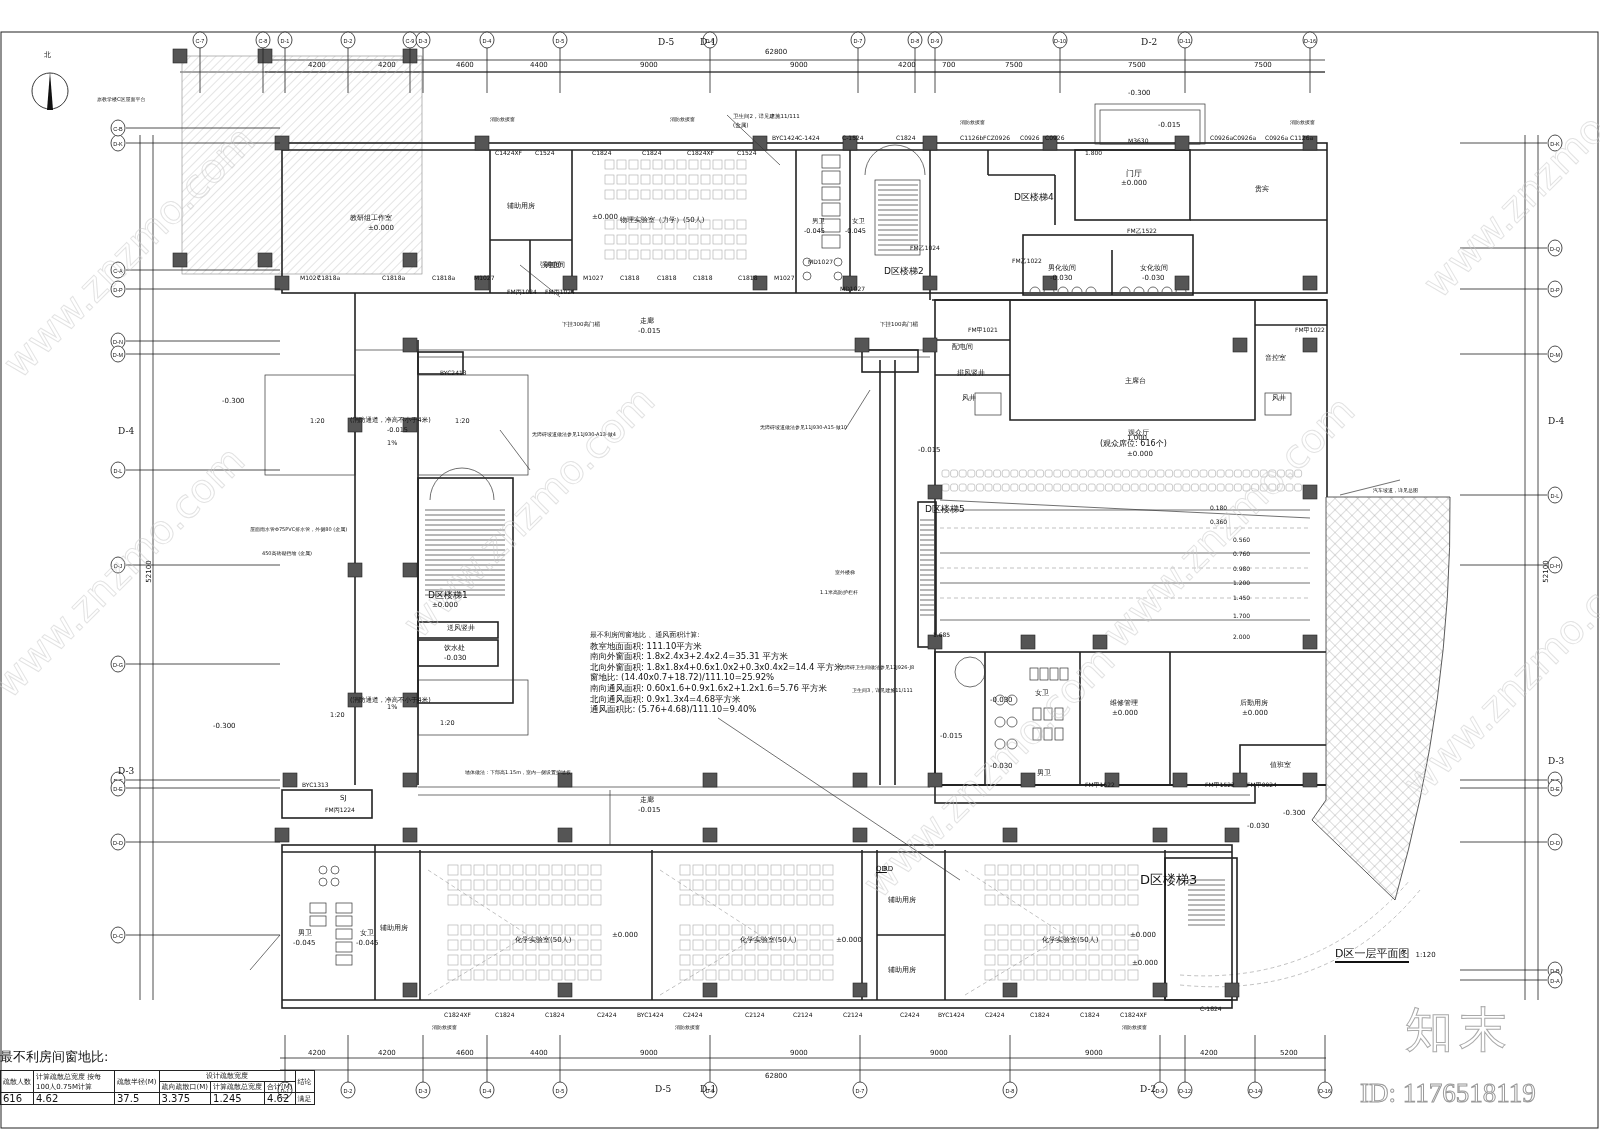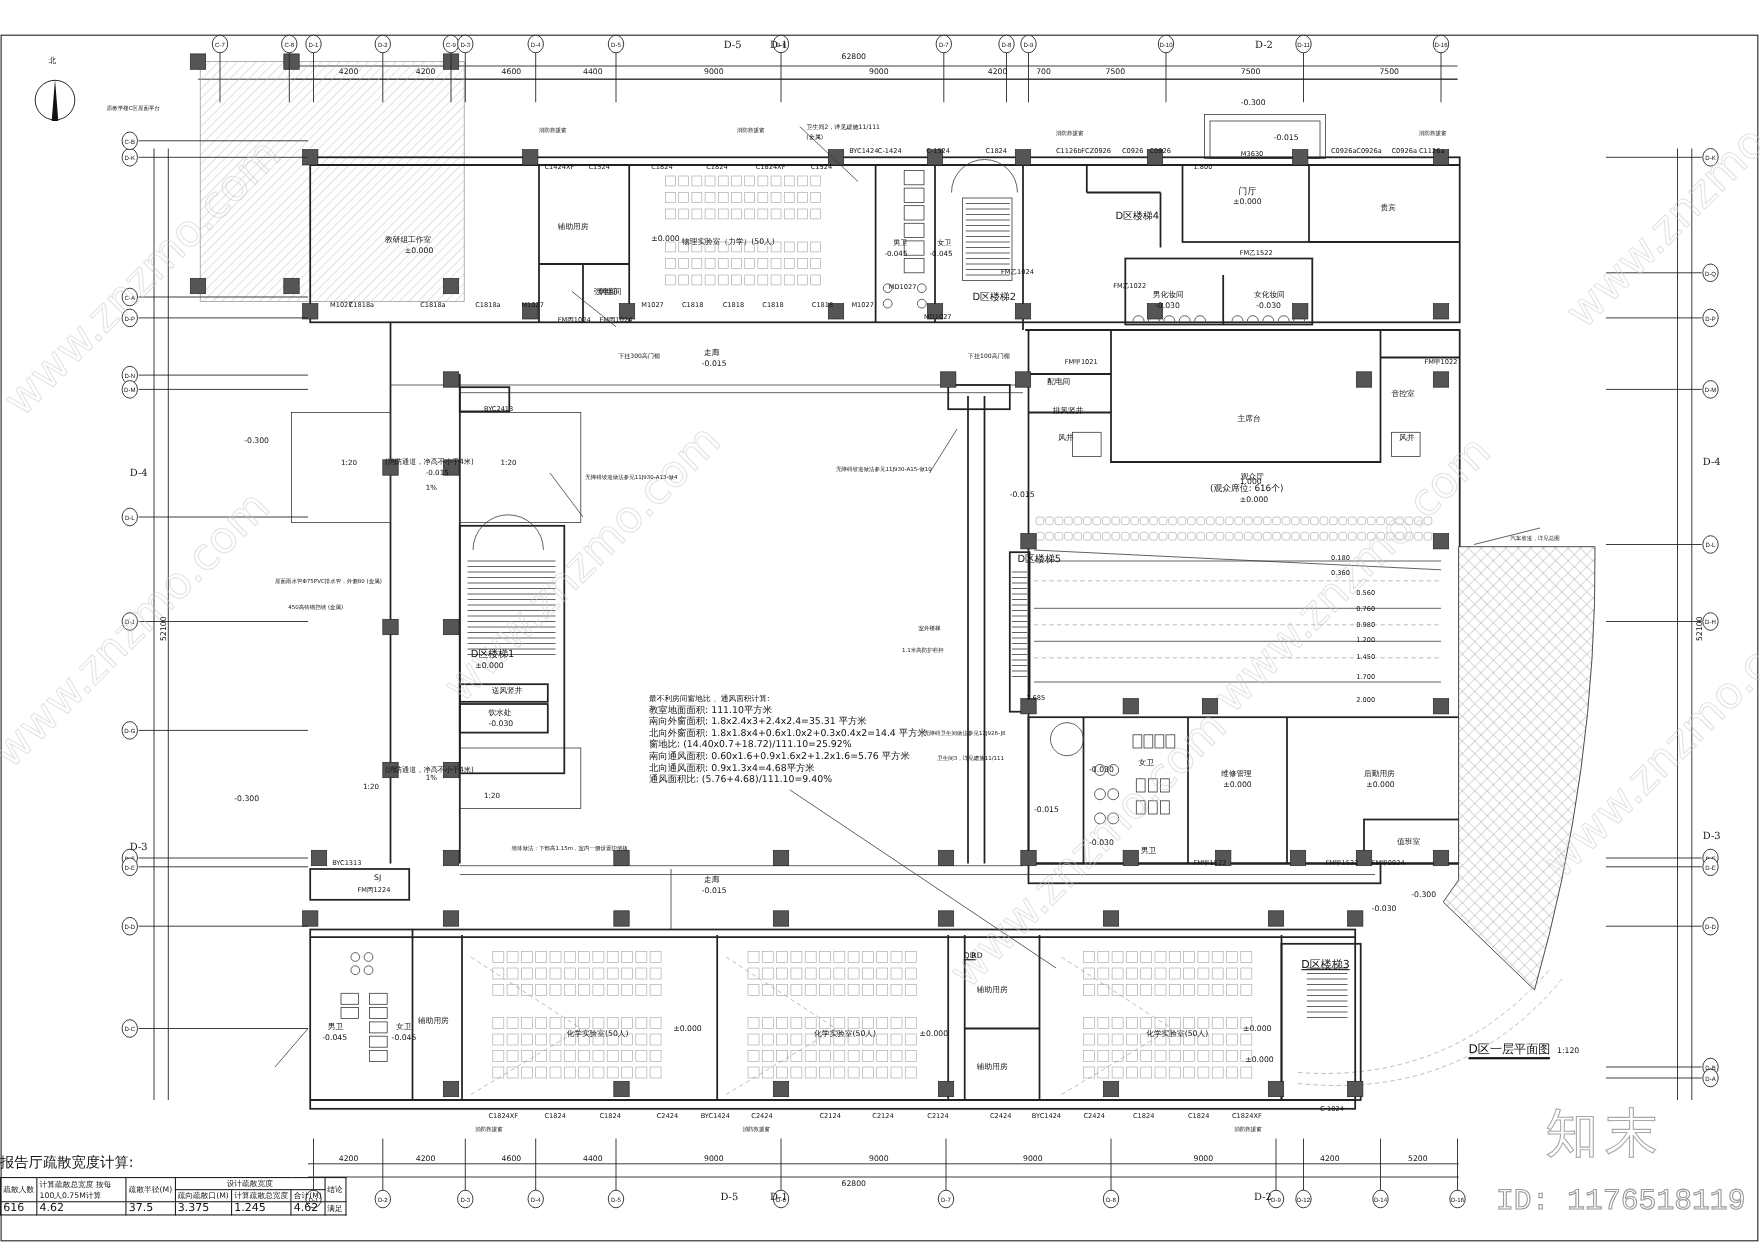--- a/index.html
+++ b/index.html
@@ -22,21 +22,21 @@
   .calc-note{position:absolute;left:590px;top:630px;font-size:8.5px;line-height:10.6px;}
   .calc-note .title{font-size:7px;font-weight:normal;}
   .evac{position:absolute;left:0;top:1048px;}
   .evac .h{font-size:13px;}
   .evac table{border-collapse:collapse;margin-top:4px;font-size:7px;}
   .evac td{border:1px solid #222;padding:0 2px;height:10px;}
   .evac td.v{font-size:10px;}
   .drawing-title{position:absolute;left:1335px;top:942px;}
   .drawing-title .name{font-size:11px;border-bottom:2px solid #111;padding-bottom:1px;}
   .drawing-title .scale{font-size:7px;margin-left:6px;}
-  .id-wm{position:absolute;left:1360px;top:1078px;font-size:27px;color:#fff;-webkit-text-stroke:1px #999;font-family:Liberation Mono, monospace;}
+  .id-wm{position:absolute;left:1360px;top:1078px;font-size:27px;color:#fff;-webkit-text-stroke:1px #999;font-family:Liberation Serif, serif;}
   .brand-wm{position:absolute;left:1405px;top:998px;font-size:48px;color:#fff;-webkit-text-stroke:1px #aaa;font-family:"DejaVu Sans",sans-serif;letter-spacing:6px;}
 </style>
 </head>
 <body>
 
 <svg id="plan" viewBox="0 0 1600 1131" xmlns="http://www.w3.org/2000/svg">
   <defs>
     <pattern id="hatch" width="6" height="6" patternUnits="userSpaceOnUse" patternTransform="rotate(45)">
       <line x1="0" y1="0" x2="0" y2="6" stroke="#bbb" stroke-width="0.8"></line>
     </pattern>
@@ -1105,21 +1105,21 @@
   <span class="lbl" style="left:836px;top:937px;font-size:7px;">±0.000</span>
   <span class="lbl" style="left:1042px;top:937px;font-size:7px;">化学实验室(50人)</span>
   <span class="lbl" style="left:1130px;top:932px;font-size:7px;">±0.000</span>
   <span class="lbl" style="left:380px;top:925px;font-size:7px;">辅助用房</span>
   <span class="lbl" style="left:888px;top:897px;font-size:7px;">辅助用房</span>
   <span class="lbl" style="left:888px;top:967px;font-size:7px;">辅助用房</span>
   <span class="lbl" style="left:298px;top:930px;font-size:7px;">男卫</span>
   <span class="lbl" style="left:293px;top:940px;font-size:7px;">-0.045</span>
   <span class="lbl" style="left:360px;top:930px;font-size:7px;">女卫</span>
   <span class="lbl" style="left:356px;top:940px;font-size:7px;">-0.045</span>
-  <span class="lbl" style="left:1183px;top:873px;font-size:10px;text-decoration:underline;">D区楼梯3</span>
+  <span class="lbl" style="left:1140px;top:873px;font-size:13px;">D区楼梯3</span>
   <span class="lbl" style="left:1132px;top:960px;font-size:7px;">±0.000</span>
   <span class="lbl" style="left:340px;top:795px;font-size:7px;">SJ</span>
   <span class="lbl" style="left:883px;top:866px;font-size:7px;">RD</span>
   <span class="lbl" style="left:876px;top:866px;font-size:7px;text-decoration:underline;">QD</span>
 
   <span class="lbl" style="left:1128px;top:90px;font-size:7px;">-0.300</span>
   <span class="lbl" style="left:222px;top:398px;font-size:7px;">-0.300</span>
   <span class="lbl" style="left:213px;top:723px;font-size:7px;">-0.300</span>
   <span class="lbl" style="left:1283px;top:810px;font-size:7px;">-0.300</span>
   <span class="lbl" style="left:918px;top:447px;font-size:7px;">-0.015</span>
@@ -1227,21 +1227,21 @@
     <div>教室地面面积: 111.10平方米</div>
     <div>南向外窗面积: 1.8x2.4x3+2.4x2.4=35.31 平方米</div>
     <div>北向外窗面积: 1.8x1.8x4+0.6x1.0x2+0.3x0.4x2=14.4 平方米</div>
     <div>窗地比: (14.40x0.7+18.72)/111.10=25.92%</div>
     <div>南向通风面积: 0.60x1.6+0.9x1.6x2+1.2x1.6=5.76 平方米</div>
     <div>北向通风面积: 0.9x1.3x4=4.68平方米</div>
     <div>通风面积比: (5.76+4.68)/111.10=9.40%</div>
   </div>
 
   <div class="evac">
-    <div class="h">报告厅疏散宽度计算:</div>
+    <div class="h">最不利房间窗地比:</div>
     <table>
       <tbody>
           <tr>
         <td rowspan="2">疏散人数</td>
         <td rowspan="2" style="width:76px;white-space:normal;">计算疏散总宽度 按每100人0.75M计算</td>
         <td rowspan="2">疏散半径(M)</td>
         <td colspan="3" style="text-align:center">设计疏散宽度</td>
         <td rowspan="2">结论</td>
       </tr>
       <tr>

